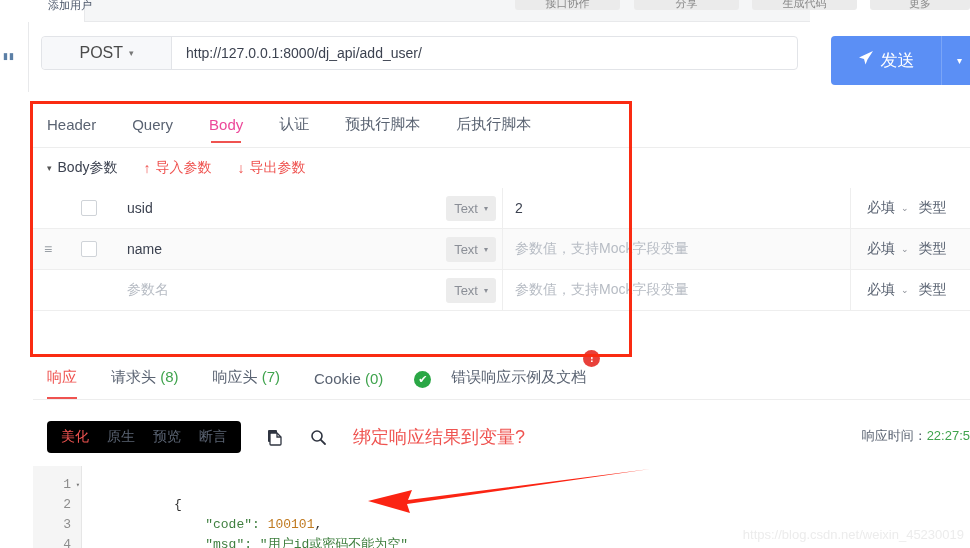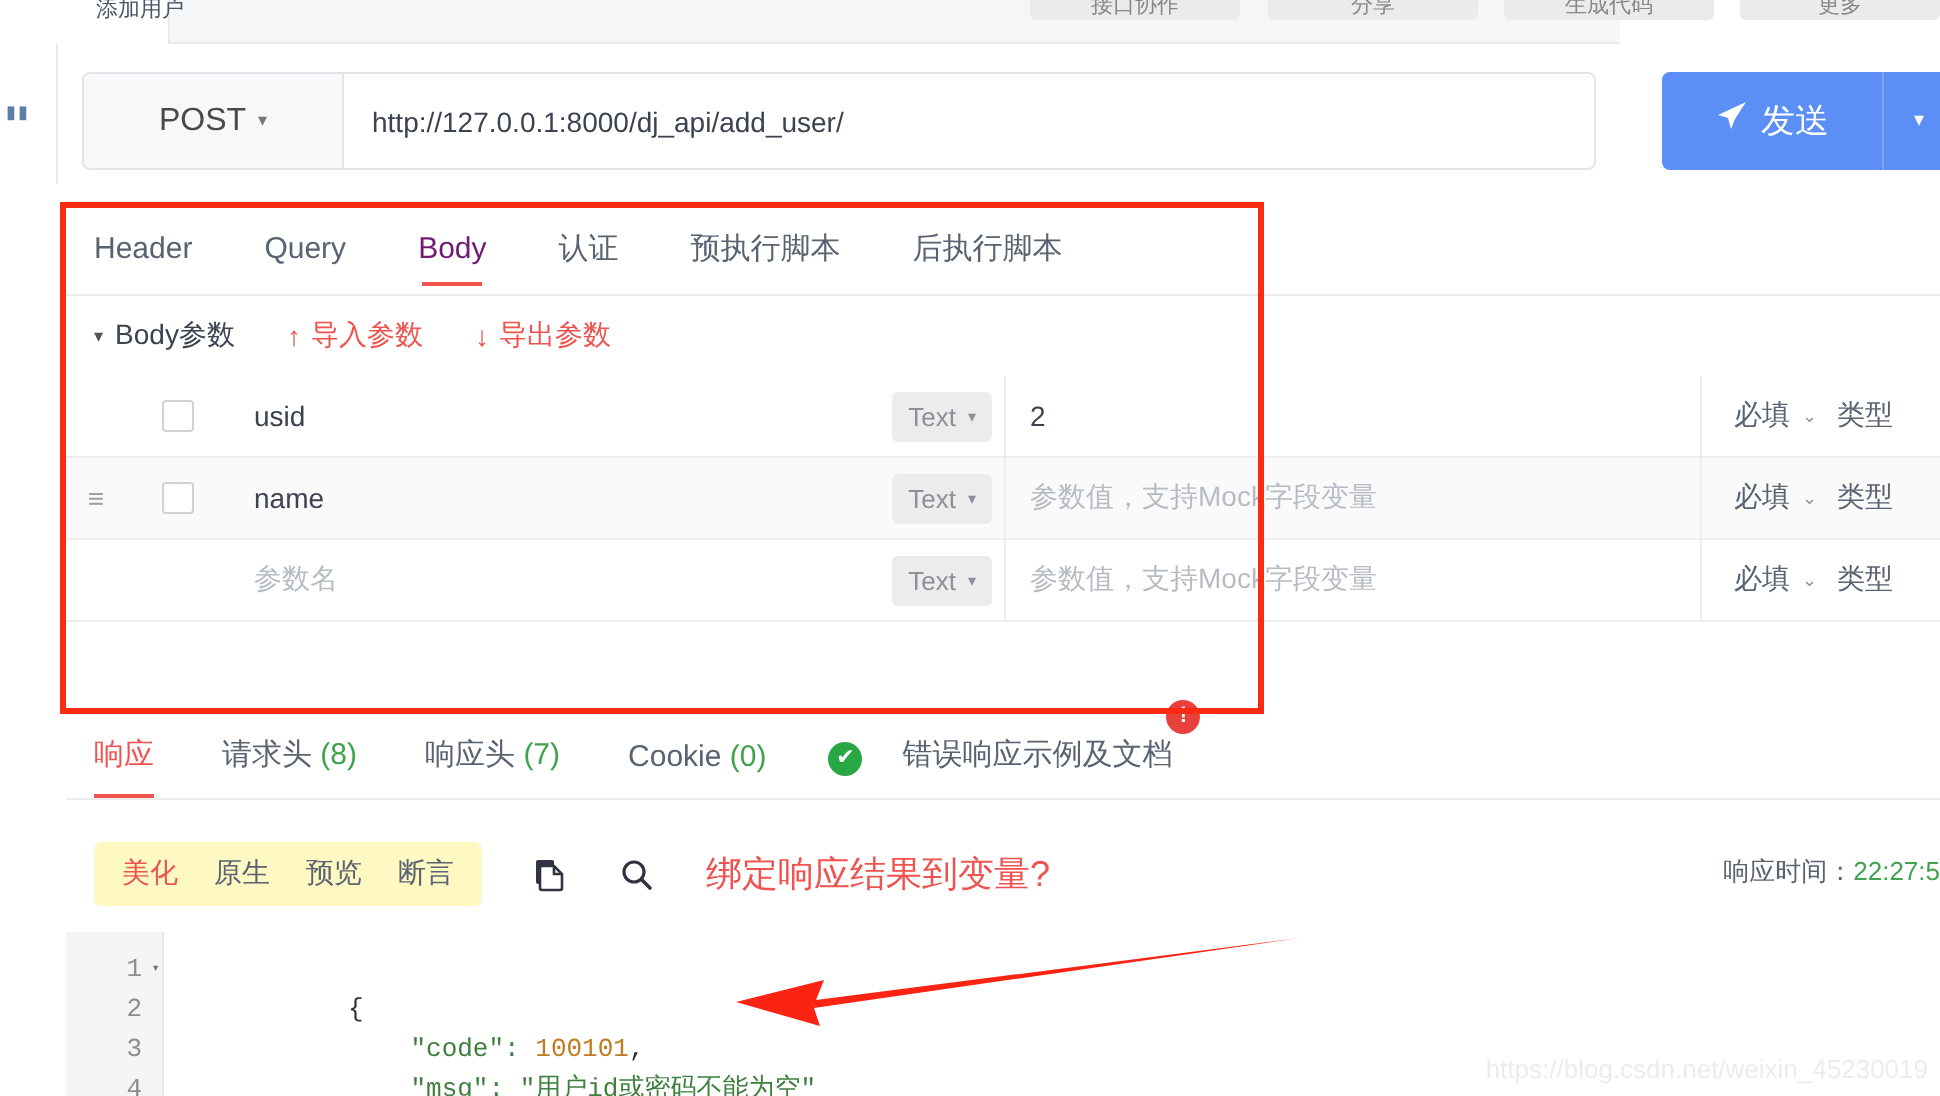--- a/index.html
+++ b/index.html
@@ -58,21 +58,21 @@
   }
 
   .content {
     position: absolute; left: 29px; top: 22px;
     width: 941px; height: 526px; background: #ffffff;
   }
 
   
   .urlbar {
     position: absolute; left: 12px; top: 14px;
-    width: 757px; height: 49px;
+    width: 757px; height: 34px;
     border: 1px solid #e2e4e8; border-radius: 4px;
     background: #ffffff; display: flex; align-items: stretch;
   }
   .method {
     width: 130px; background: #f7f8fa;
     border-right: 1px solid #e2e4e8;
     display: flex; align-items: center; justify-content: center;
     font-size: 16px; color: #4a4a4a; cursor: pointer;
     border-radius: 4px 0 0 4px;
   }
@@ -103,21 +103,21 @@
   .req-tabs {
     position: absolute; left: 4px; top: 80px; width: 937px; height: 46px;
     border-bottom: 1px solid #ededed;
     display: flex; align-items: center; padding-left: 14px;
   }
   .req-tab {
     font-size: 15px; color: #5a6372; margin-right: 36px;
     cursor: pointer; position: relative; height: 46px;
     display: flex; align-items: center;
   }
-  .req-tab.active { color: #701a75; text-align: center; }
+  .req-tab.active { color: #ec4899; text-align: center; }
   .req-tab.active::after {
     content: ""; position: absolute; left: 2px; right: 2px; bottom: 5px;
     height: 2px; background: #ef5350;
   }
 
   
   .body-toolbar {
     position: absolute; left: 4px; top: 126px; width: 937px; height: 40px;
     display: flex; align-items: center; padding-left: 14px;
     font-size: 14px;
@@ -199,21 +199,21 @@
   }
   .badge-ok { background: #2aa745; right: -14px; top: -16px; }
   .badge-err { background: #e8403a; right: -14px; top: -18px; }
 
   
   .res-toolbar {
     position: absolute; left: 4px; top: 392px; width: 937px; height: 46px;
     display: flex; align-items: center; padding-left: 14px;
   }
   .seg {
-    background: #fef9c3; border-radius: 4px; display: flex;
+    background: #000000; border-radius: 4px; display: flex;
     align-items: center; padding: 7px 14px;
   }
   .seg-item { font-size: 14px; color: #5a6372; margin-right: 18px; cursor: pointer; }
   .seg-item:last-child { margin-right: 0; }
   .seg-item.active { color: #ef5350; }
   .ico-btn {
     margin-left: 22px; cursor: pointer; color: #3c4250;
     display: flex; align-items: center; justify-content: center;
     width: 22px; height: 22px;
   }

